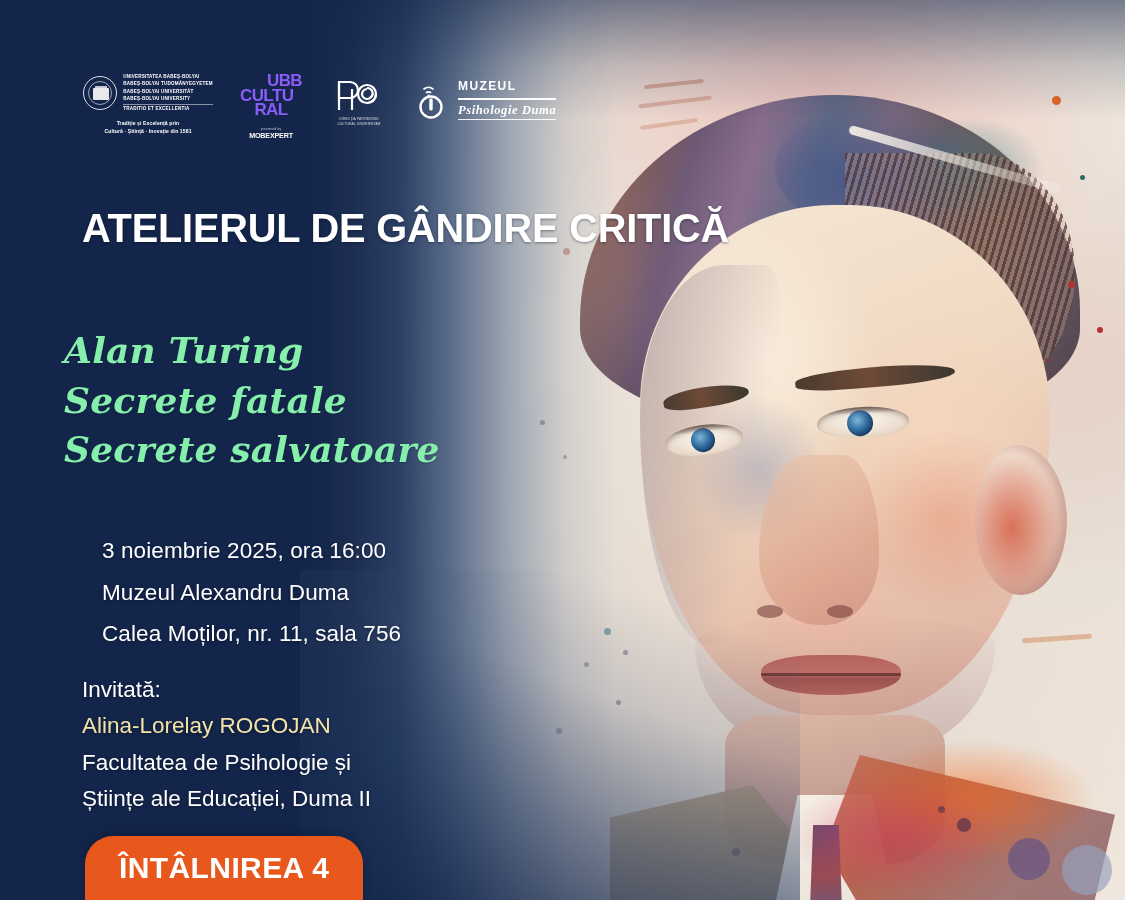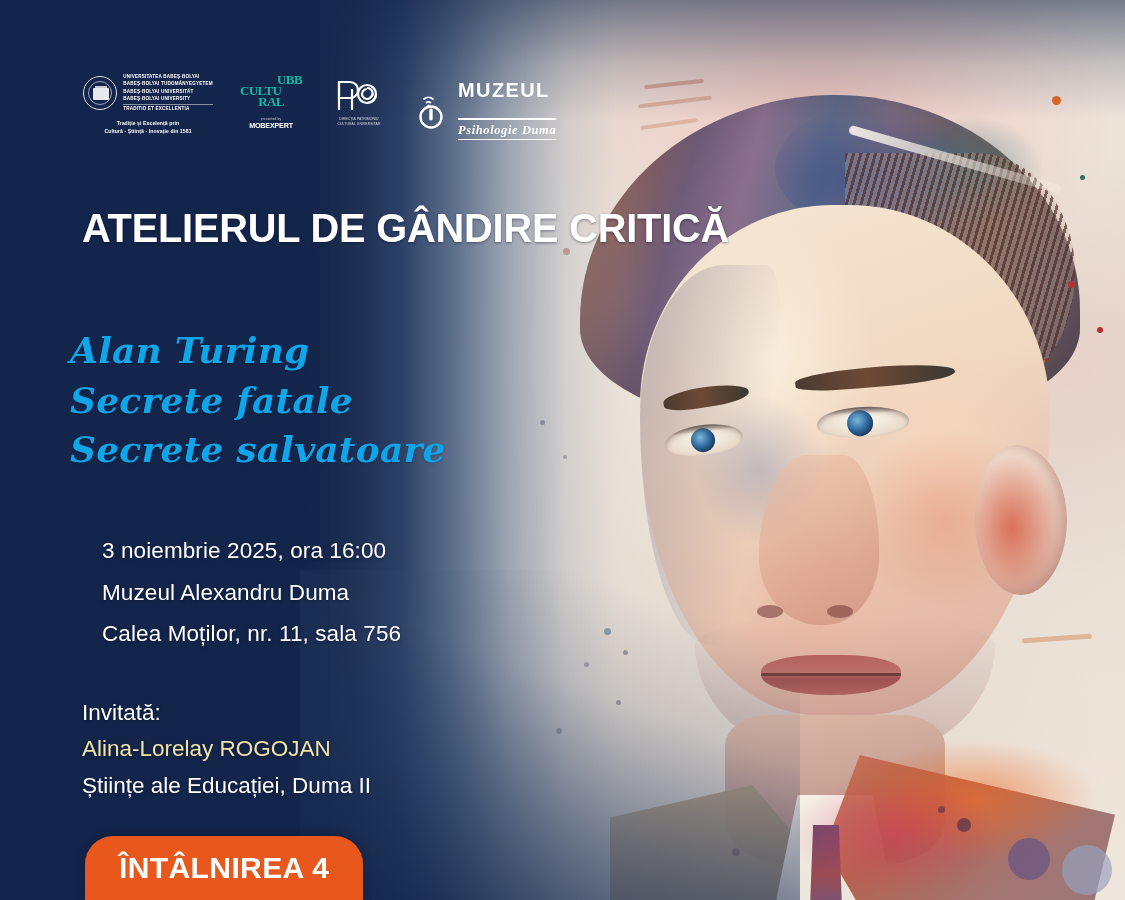--- a/index.html
+++ b/index.html
@@ -241,83 +241,82 @@
     font-size:3.6px; color:rgba(255,255,255,.78); letter-spacing:.3px;
     border-top:.5px solid rgba(255,255,255,.5); padding-top:1px; margin-top:1px;
   }
   .ubb-tagline {
     margin-top:6px; text-align:center; color:#fff; font-size:5.1px;
     font-weight:700; line-height:1.6; letter-spacing:.1px;
   }
 
   .logo-cultural { display:flex; flex-direction:column; align-items:center; width:62px; }
   .ubbc {
-    font-family:Liberation Serif, serif;
-    font-weight:900; color:#14b8a6; font-size:13px; line-height:.86;
+    font-family:Liberation Sans, sans-serif;
+    font-weight:900; color:#8b5cf6; font-size:17px; line-height:.86;
     letter-spacing:-.6px; text-align:left; width:100%;
   }
   .ubbc span { display:block; }
   .ubbc .r1 { text-align:right; }
   .ubbc .r2 { text-align:left; }
   .ubbc .r3 { text-align:center; }
   .ubbc-by { margin-top:9px; font-size:3.1px; color:rgba(255,255,255,.72); letter-spacing:.2px; }
   .ubbc-brand { font-size:7.2px; font-weight:900; color:#fff; letter-spacing:-.2px; }
 
   .logo-dpcu { display:flex; flex-direction:column; align-items:center; width:62px; padding-top:3px; }
   .dpcu-mark {
     width:50px; height:38px; position:relative;
   }
   .dpcu-mark svg { width:100%; height:100%; }
   .dpcu-cap { font-size:3.4px; color:rgba(255,255,255,.8); text-align:center; line-height:1.5; margin-top:2px; letter-spacing:.1px; }
 
   .logo-muzeu { display:flex; align-items:center; gap:8px; padding-top:6px; }
   .muz-icon { width:34px; height:40px; position:relative; }
   .muz-text { display:flex; flex-direction:column; }
   .muz-name {
-    color:#fff; font-weight:900; font-size:20px; letter-spacing:1.4px; line-height:1;
-    border-bottom:2px solid #fff; padding-bottom:18px;
+    color:#fff; font-weight:900; font-size:12px; letter-spacing:1.4px; line-height:1;
+    border-bottom:2px solid #fff; padding-bottom:6px;
   }
   .muz-sub {
     color:#fff; font-style:italic; font-weight:700; font-size:12.5px;
     letter-spacing:.6px; margin-top:3px; font-family:"Liberation Serif", serif;
     border-bottom:1.5px solid rgba(255,255,255,.9); padding-bottom:1px;
   }
 
   .title {
     position:absolute; left:82px; top:205px; z-index:20;
     color:#fff; font-weight:900; font-size:41px; letter-spacing:-.2px;
     white-space:nowrap;
     font-family:"Liberation Sans", sans-serif;
     transform: scaleX(.97); transform-origin: left center;
     text-shadow: 0 1px 3px rgba(10,18,40,.45);
   }
 
   .subtitle {
-    position:absolute; left:70px; top:326px; z-index:20;
-    color:#0ea5e9;
+    position:absolute; left:64px; top:326px; z-index:20;
+    color:#86efac;
     font-family:"DejaVu Serif", serif;
     font-style:italic; font-weight:700;
     font-size:36px; line-height:1.38; letter-spacing:.2px;
     text-shadow: 0 1px 2px rgba(10,18,40,.25);
   }
   .subtitle span { display:block; }
 
   .details {
     position:absolute; left:82px; top:530px; z-index:20;
     color:#fff; font-size:22.5px; line-height:1.85; font-weight:400;
     letter-spacing:.1px;
     text-shadow: 0 1px 3px rgba(10,18,40,.5);
   }
   .details span { display:block; white-space:nowrap;margin-left:20px; }
 
   .invite {
     position:absolute; left:82px; top:672px; z-index:20;
     color:#fff; font-size:22.5px; line-height:1.62; font-weight:400;
     text-shadow: 0 1px 3px rgba(10,18,40,.5);
-    margin-top: 23px;
   }
   .invite span { display:block; white-space:nowrap; }
   .guest-name { color:#f2e3a8; }
 
   .badge {
     position:absolute; left:85px; top:836px; z-index:25;
     background:#e8571b;
     border-radius:28px 28px 0 0;
     padding:15px 34px 22px 34px;
     color:#fff; font-weight:900; font-size:30px; letter-spacing:.4px;
@@ -484,18 +483,19 @@
     <span>3 noiembrie  2025, ora 16:00</span>
     <span>Muzeul Alexandru Duma</span>
     <span>Calea Moților, nr. 11, sala 756</span>
   </div>
 
   <div class="invite">
     <span>
         <span>Invitată: </span>
         <span class="guest-name">Alina-Lorelay ROGOJAN</span>
       </span>
+    <span>Facultatea de Psihologie și</span>
     <span>Științe ale Educației, Duma II</span>
   </div>
 
   <div class="badge">ÎNTÂLNIREA 4</div>
 
 </div>
 
 </body></html>

